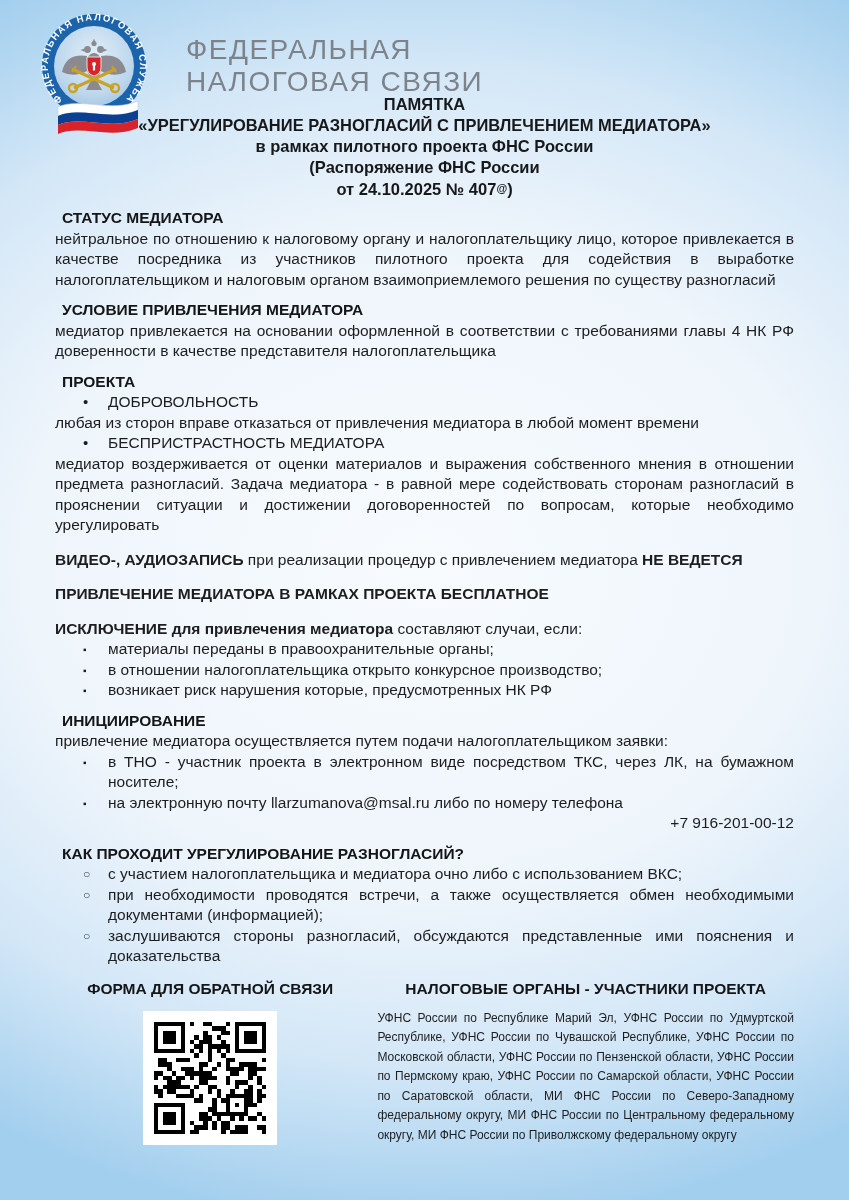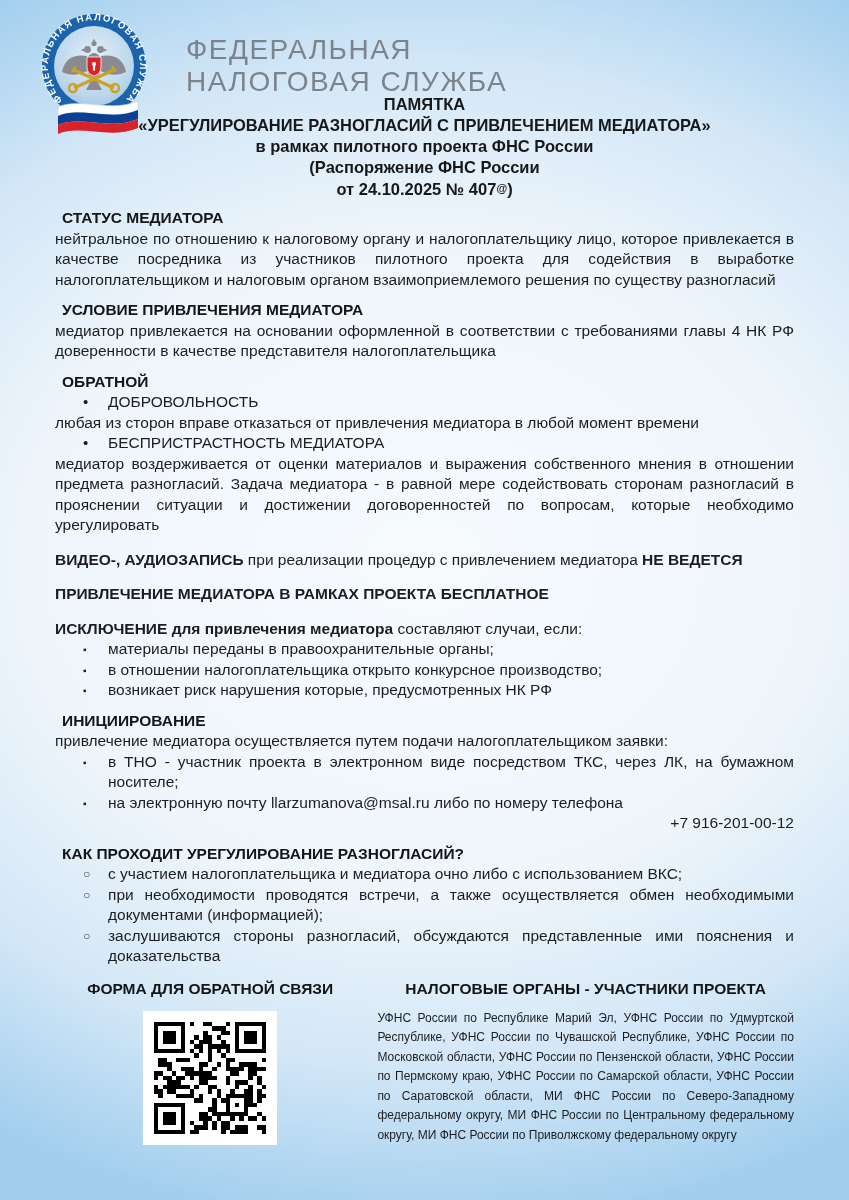--- a/index.html
+++ b/index.html
@@ -99,21 +99,21 @@
 
     <g>
       <path d="M34 99 C 56 89, 86 105, 114 93 L114 102 C 86 114, 56 98, 34 108 Z" fill="#ffffff" stroke="#b9cde0" stroke-width="0.6"></path>
       <path d="M34 108 C 56 98, 86 114, 114 102 L114 111 C 86 123, 56 107, 34 117 Z" fill="#0b3f92"></path>
       <path d="M34 117 C 56 107, 86 123, 114 111 L114 120 C 86 132, 56 116, 34 126 Z" fill="#d8232a"></path>
     </g>
   </svg>
 
   <div class="org-name">
     <div>ФЕДЕРАЛЬНАЯ</div>
-    <div>НАЛОГОВАЯ СЛУЖБА</div>
+    <div>НАЛОГОВАЯ СВЯЗИ</div>
   </div>
 
   <div class="content">
     <div class="title-block">
       <div>ПАМЯТКА</div>
       <div>«УРЕГУЛИРОВАНИЕ РАЗНОГЛАСИЙ С ПРИВЛЕЧЕНИЕМ МЕДИАТОРА»</div>
       <div>в рамках пилотного проекта ФНС России</div>
       <div>(Распоряжение ФНС России</div>
       <div><span>от 24.10.2025 № 407</span><span class="at">@</span><span>)</span></div>
     </div>
@@ -123,21 +123,21 @@
         <div class="h">СТАТУС МЕДИАТОРА</div>
         <p>нейтральное по отношению к налоговому органу и налогоплательщику лицо, которое привлекается в качестве посредника из участников пилотного проекта для содействия в выработке налогоплательщиком и налоговым органом взаимоприемлемого решения по существу разногласий</p>
       </div>
 
       <div class="sec">
         <div class="h">УСЛОВИЕ ПРИВЛЕЧЕНИЯ МЕДИАТОРА</div>
         <p>медиатор привлекается на основании оформленной в соответствии с требованиями главы 4 НК РФ доверенности в качестве представителя налогоплательщика</p>
       </div>
 
       <div class="sec">
-        <div class="h">ОБРАТНОЙ</div>
+        <div class="h">ПРОЕКТА</div>
         <div class="li li-dot caps-item">
           <span class="marker">•</span>
           <span>ДОБРОВОЛЬНОСТЬ</span>
         </div>
         <p>любая из сторон вправе отказаться от привлечения медиатора в любой момент времени</p>
         <div class="li li-dot caps-item">
           <span class="marker">•</span>
           <span>БЕСПРИСТРАСТНОСТЬ МЕДИАТОРА</span>
         </div>
         <p>медиатор воздерживается от оценки материалов и выражения собственного мнения в отношении предмета разногласий. Задача медиатора - в равной мере содействовать сторонам разногласий в прояснении ситуации и достижении договоренностей по вопросам, которые необходимо урегулировать</p>

